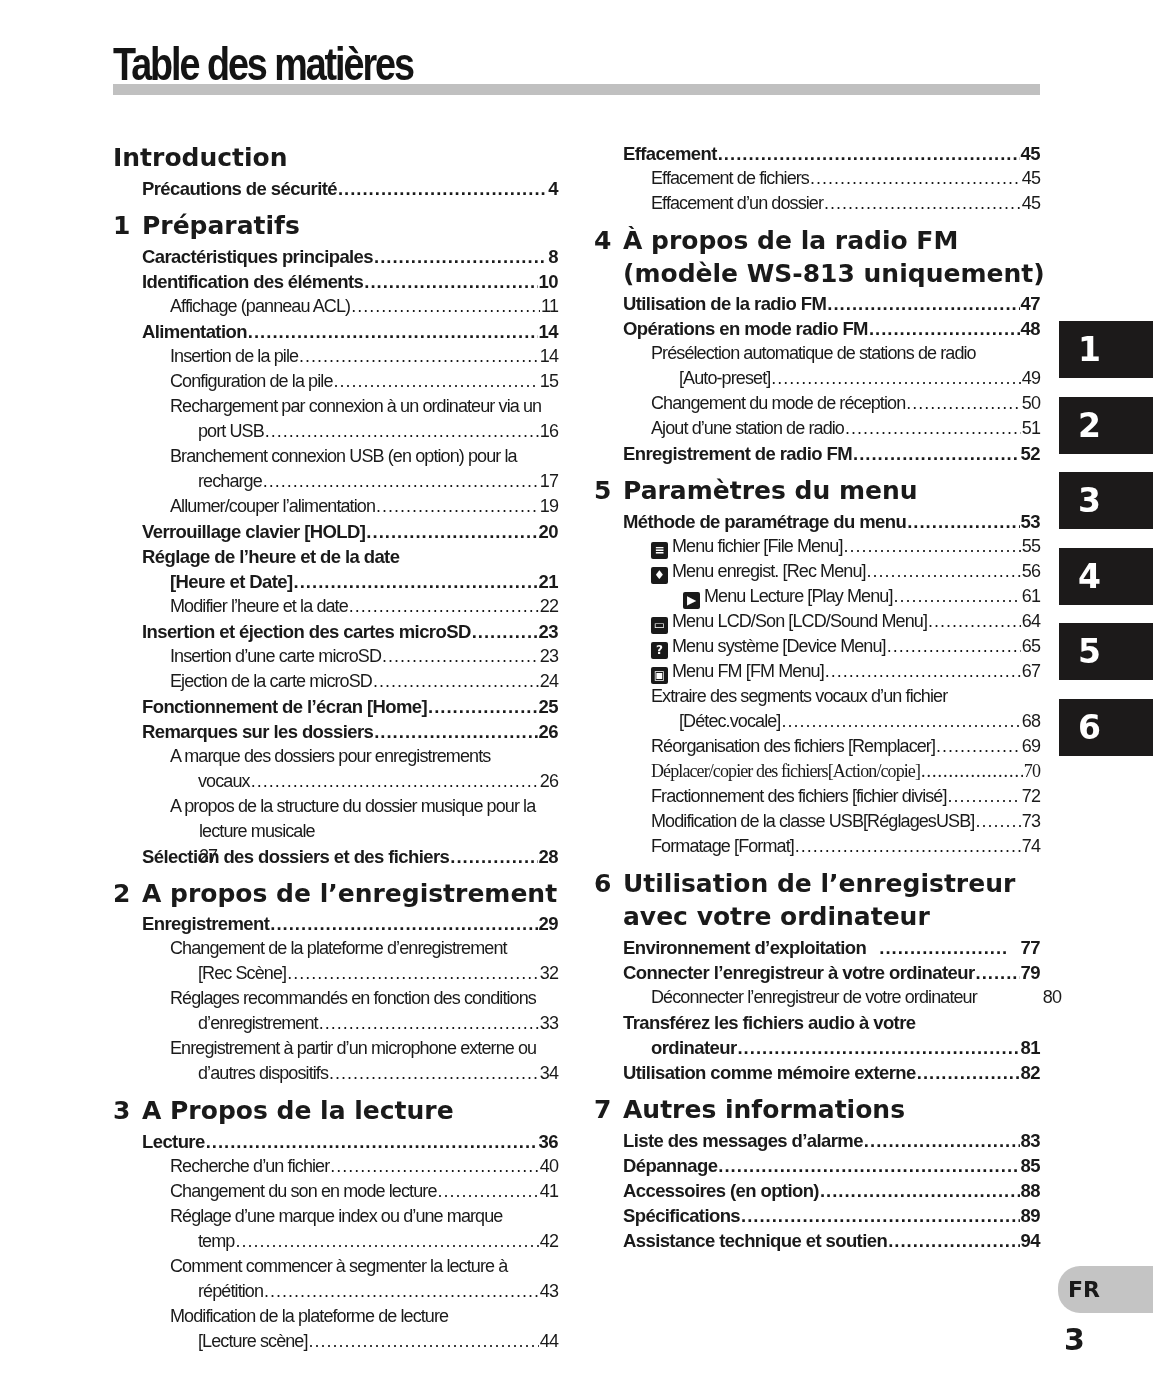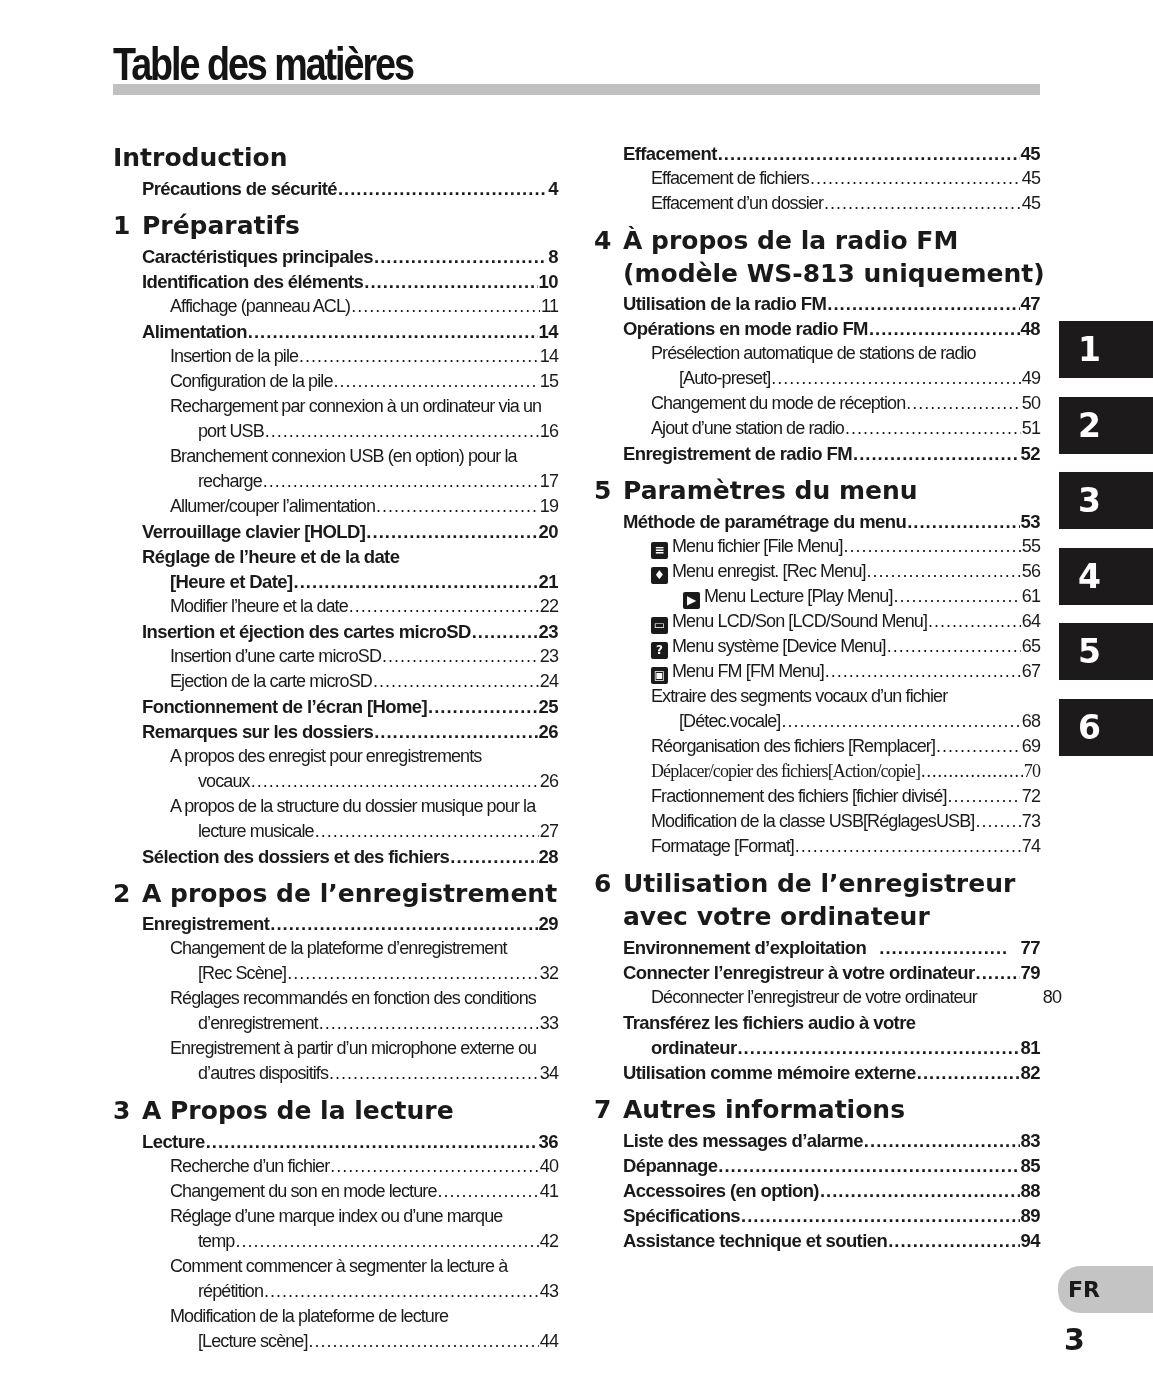--- a/index.html
+++ b/index.html
@@ -154,31 +154,31 @@
       <span class="lbl"><span>Fonctionnement de l’écran [Home]</span></span>
       <span class="dots"></span>
       <span class="pg">25</span>
     </div>
     <div class="line entry l1" style="top: 719px;">
       <span class="lbl"><span>Remarques sur les dossiers</span></span>
       <span class="dots"></span>
       <span class="pg">26</span>
     </div>
     <div class="line entry l2 nopg" style="top: 744px;">
-      <span class="lbl"><span>A propos des enregist pour enregistrements</span></span>
+      <span class="lbl"><span>A marque des dossiers pour enregistrements</span></span>
     </div>
     <div class="line entry l3" style="top: 769px;">
       <span class="lbl"><span>vocaux</span></span>
       <span class="dots"></span>
       <span class="pg">26</span>
     </div>
     <div class="line entry l2 nopg" style="top: 794px;">
       <span class="lbl"><span>A propos de la structure du dossier musique pour la</span></span>
     </div>
-    <div class="line entry l3" style="top: 819px;">
+    <div class="line entry l3" style="top: 819px; flex-direction: column;">
       <span class="lbl"><span>lecture musicale</span></span>
       <span class="dots"></span>
       <span class="pg">27</span>
     </div>
     <div class="line entry l1" style="top: 844px;">
       <span class="lbl"><span>Sélection des dossiers et des fichiers</span></span>
       <span class="dots"></span>
       <span class="pg">28</span>
     </div>
     <div class="line chap" style="top: 877px;">

